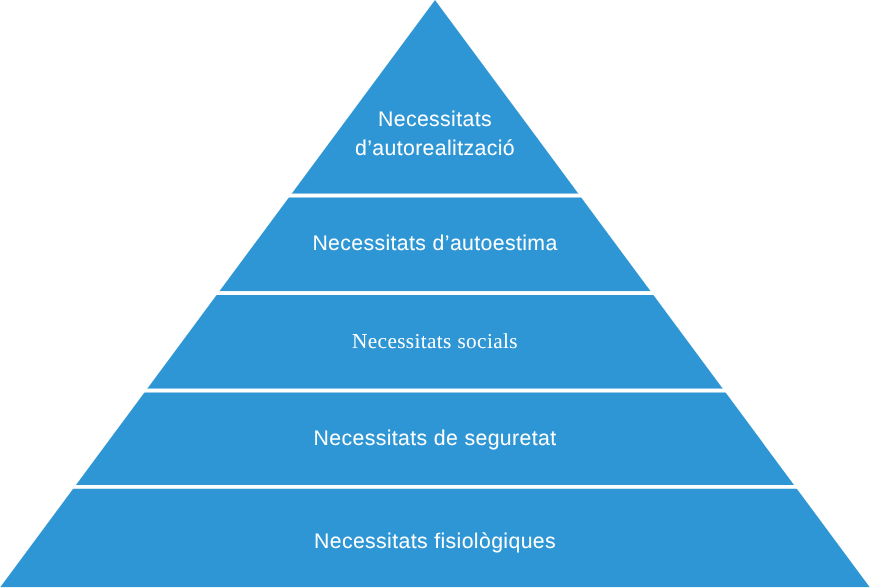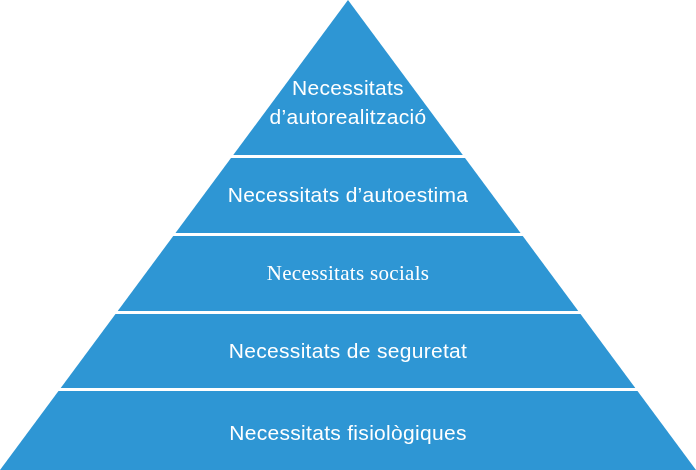--- a/index.html
+++ b/index.html
@@ -40,21 +40,21 @@
     background: #ffffff;
     flex: 0 0 auto;
   }
   .level-0 { height: 155px; align-items: flex-end; padding-bottom: 24px; }
   .level-1 { height: 75px; }
   .level-2 { height: 75px; font-family: Liberation Serif, serif; }
   .level-3 { height: 74px; }
   .level-4 { height: 85px; }
   .label {
     color: #ffffff;
-    font-size: 21px;
+    font-size: 17px;
     line-height: 1.35;
     text-align: center;
     white-space: pre-line;
     letter-spacing: 0.3px;
   }
 </style>
 </head>
 <body>
 
 <div class="stage">

